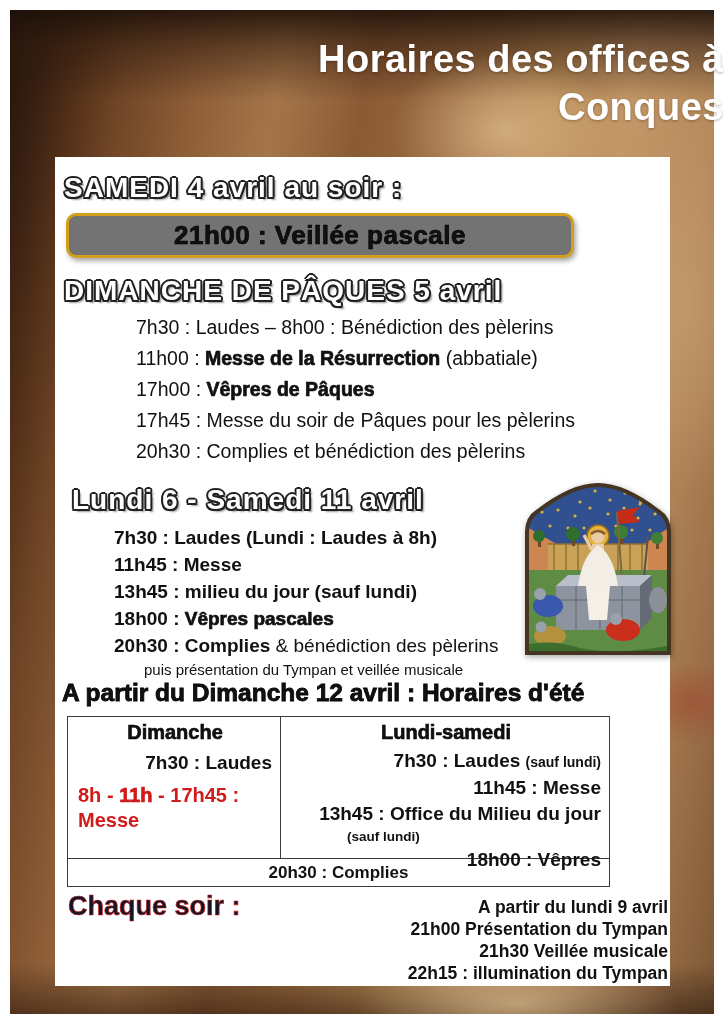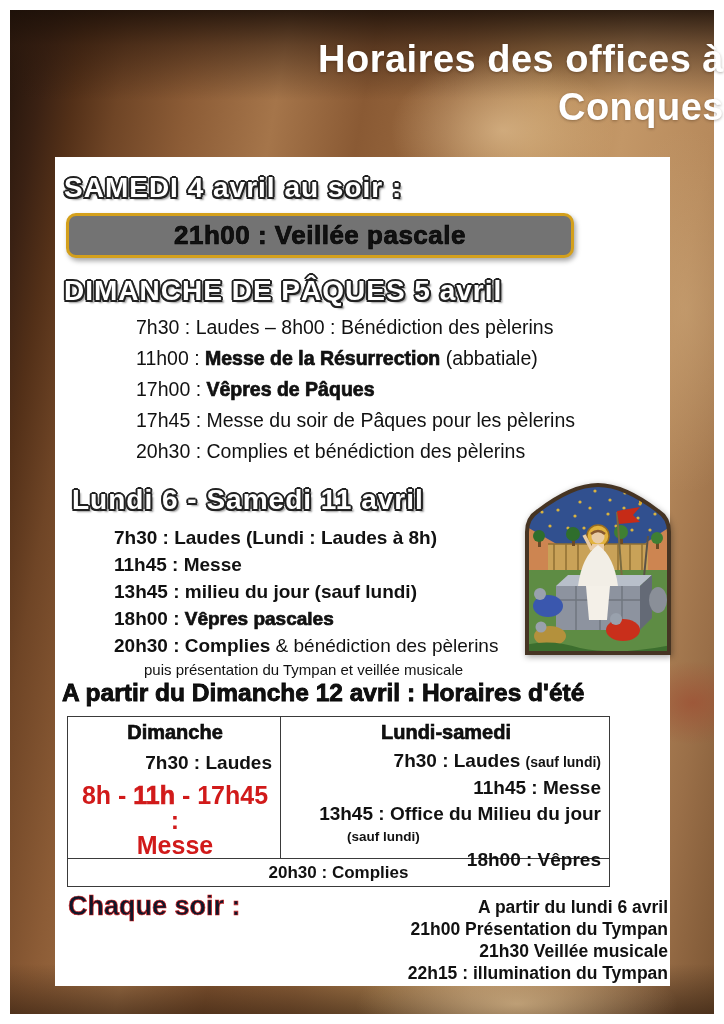--- a/index.html
+++ b/index.html
@@ -65,21 +65,21 @@
   }
 
   .sched-table { position:absolute; left:67px; top:716px; width:543px; border:1.5px solid #3a3a3a; background:#fff; }
   .sched-cells { display:flex; height:141px; }
   .cell { padding:4px 8px 0 10px; }
   .cell.left  { width:213px; border-right:1.5px solid #3a3a3a; }
   .cell.right { width:328px; }
   .cell-header { text-align:center; font-size:20px; font-weight:bold; -webkit-text-stroke:.6px #000; margin-bottom:4px; }
   .cell .row { font-size:19px; font-weight:bold; line-height:26px; white-space:nowrap;text-align:right; }
   .cell.left .row { line-height:30px; }
-  .red-block { color:#d11a1a; font-weight:bold; font-size:25px; line-height:25px; margin:5px 0 4px 0;text-align:center; }
+  .red-block { color:#d11a1a; font-weight:bold; font-size:20px; line-height:25px; margin:5px 0 4px 0; }
   .small-note { font-size:13.5px; font-weight:bold; padding-left:56px; line-height:20px; }
   .sched-footer { border-top:1.5px solid #3a3a3a; height:28px; display:flex; align-items:center; justify-content:center;
                   font-size:17px; font-weight:bold; }
 
   .chaque-soir { position:absolute; left:68px; top:891px; font-size:27px; font-weight:bold; color:#0f172a; -webkit-text-stroke:.7px #d11a1a; }
   .soir-lines { position:absolute; left:260px; top:896px; width:408px; text-align:right;
                 font-size:17.5px; font-weight:bold; line-height:22px; white-space:nowrap; }
 </style>
 </head>
 <body>
@@ -221,19 +221,19 @@
         <div class="small-note">(sauf lundi)</div>
         <div class="row">18h00 : Vêpres</div>
       </div>
     </div>
     <div class="sched-footer">20h30 : Complies</div>
   </div>
 
   <div class="chaque-soir">Chaque soir :</div>
 
   <div class="soir-lines">
-    <div>A partir du lundi 6 avril</div>
+    <div>A partir du lundi 9 avril</div>
     <div>21h00 Présentation du Tympan</div>
     <div>21h30 Veillée musicale</div>
     <div>22h15 : illumination du Tympan</div>
   </div>
 
 </div>
 
 </body></html>

